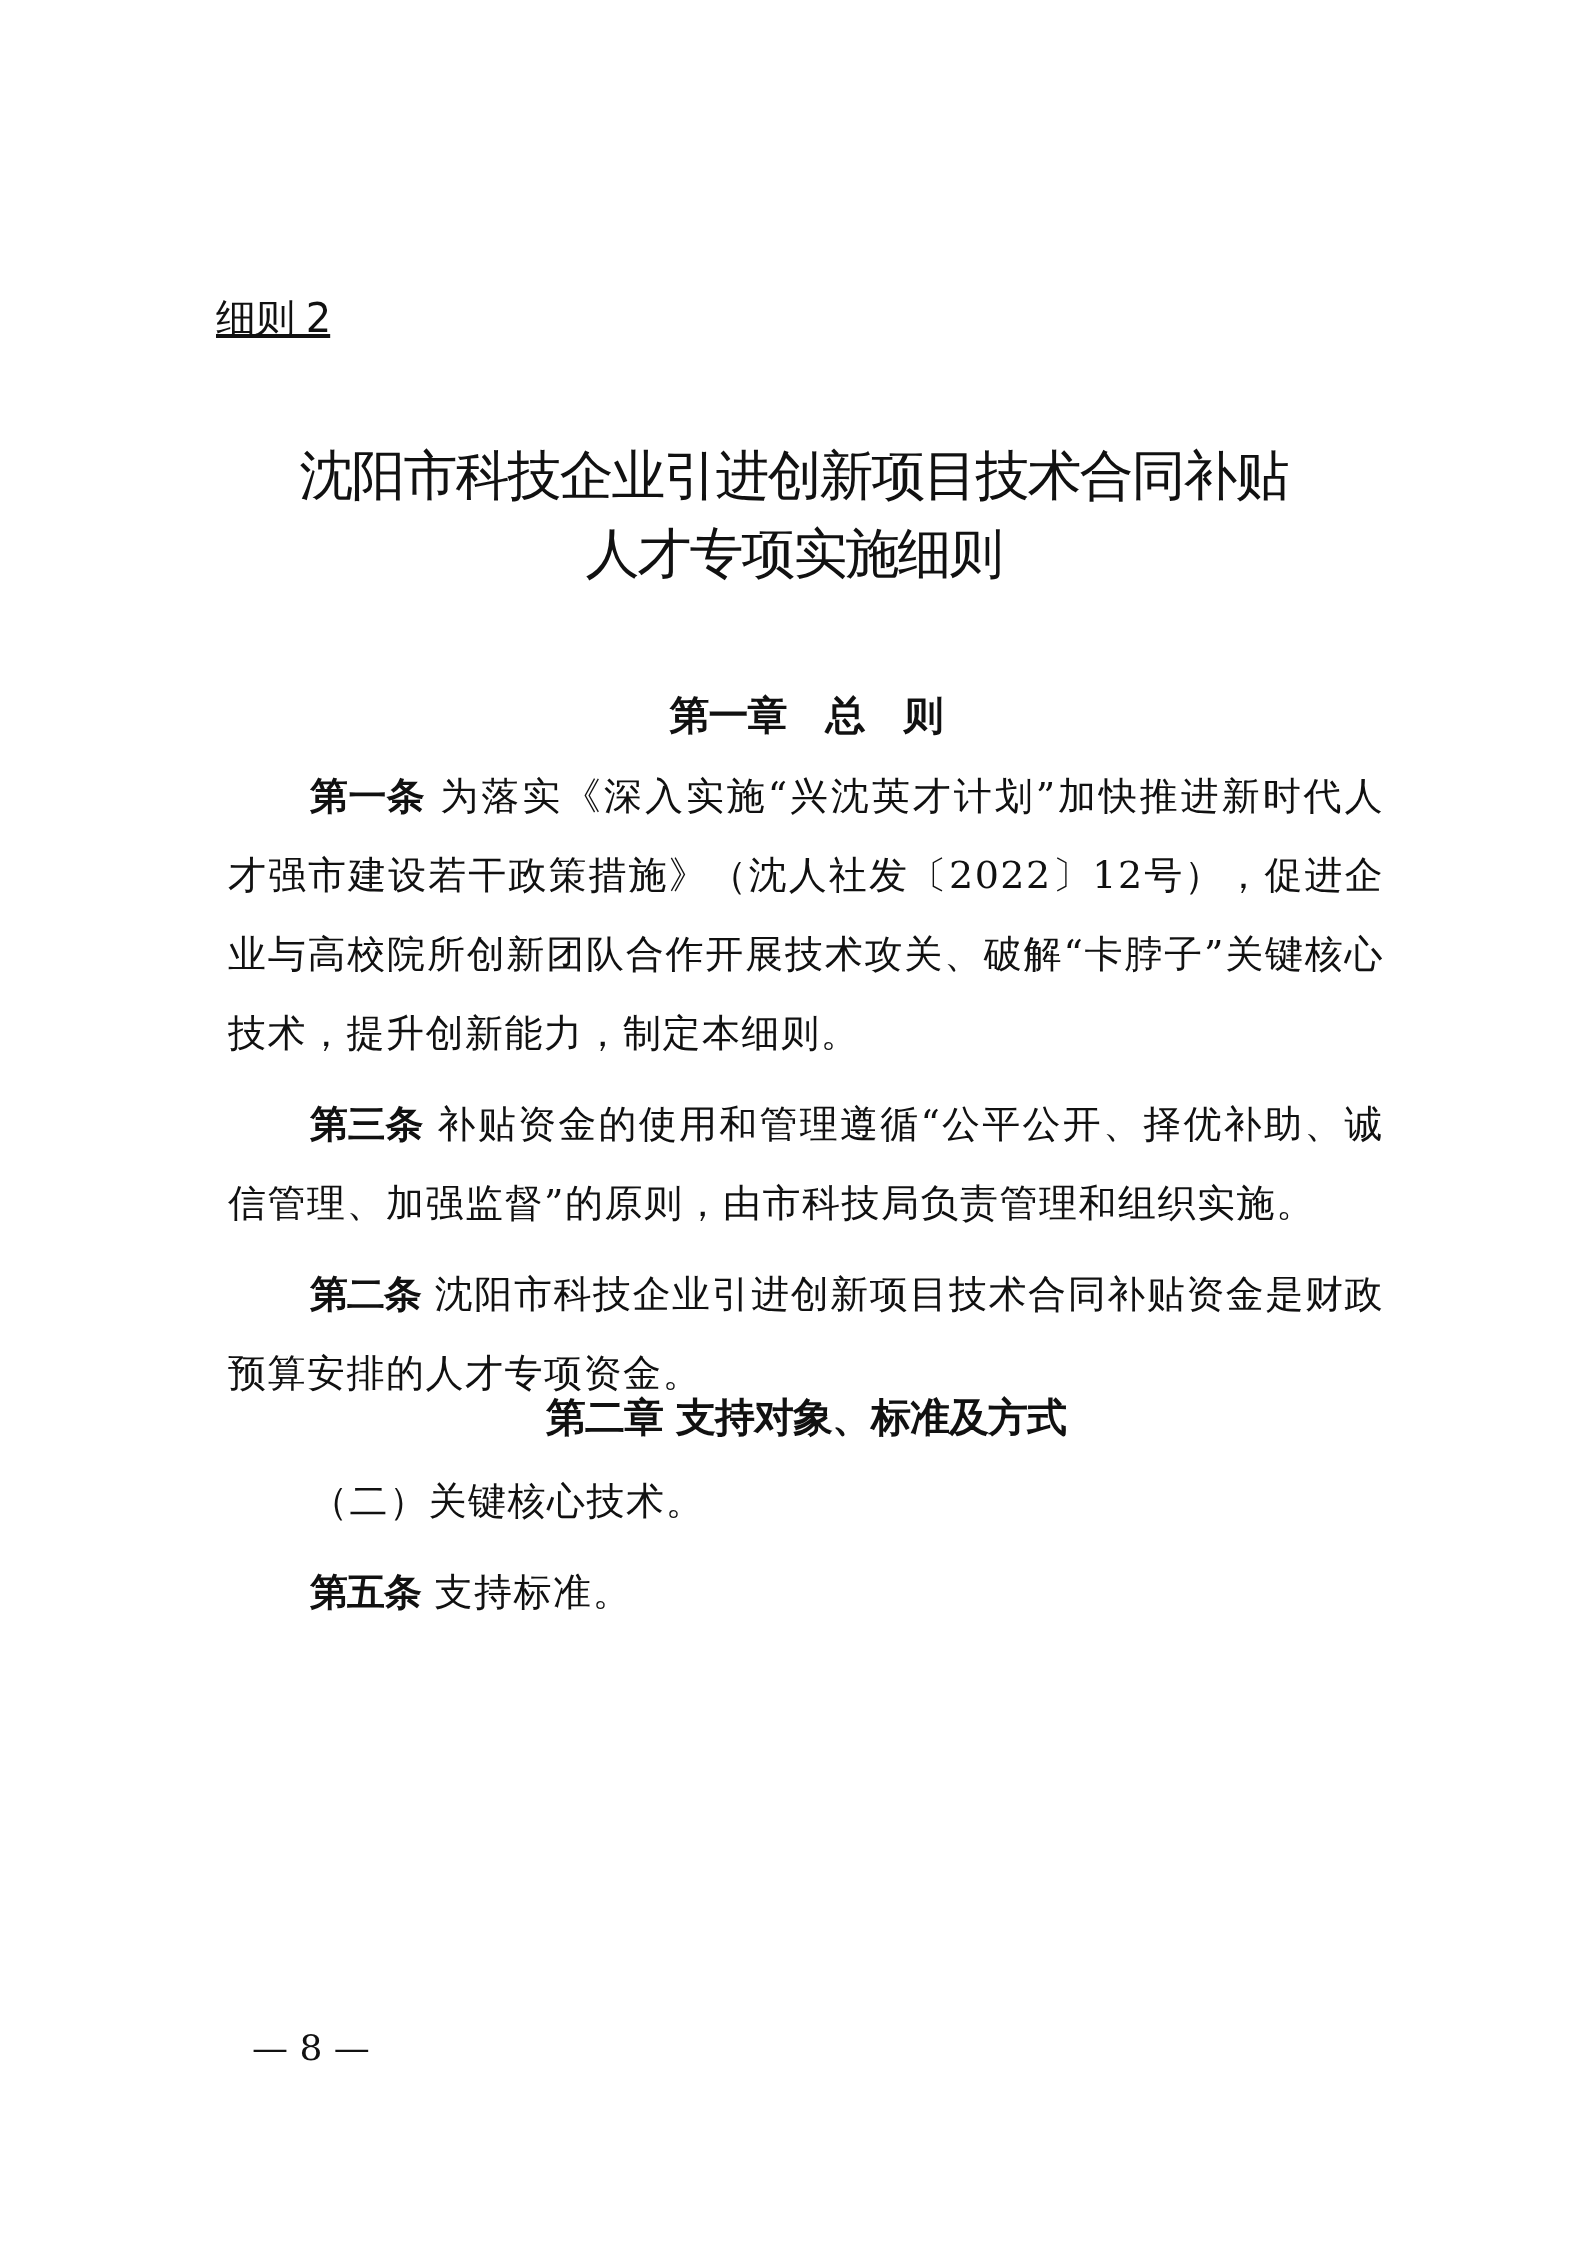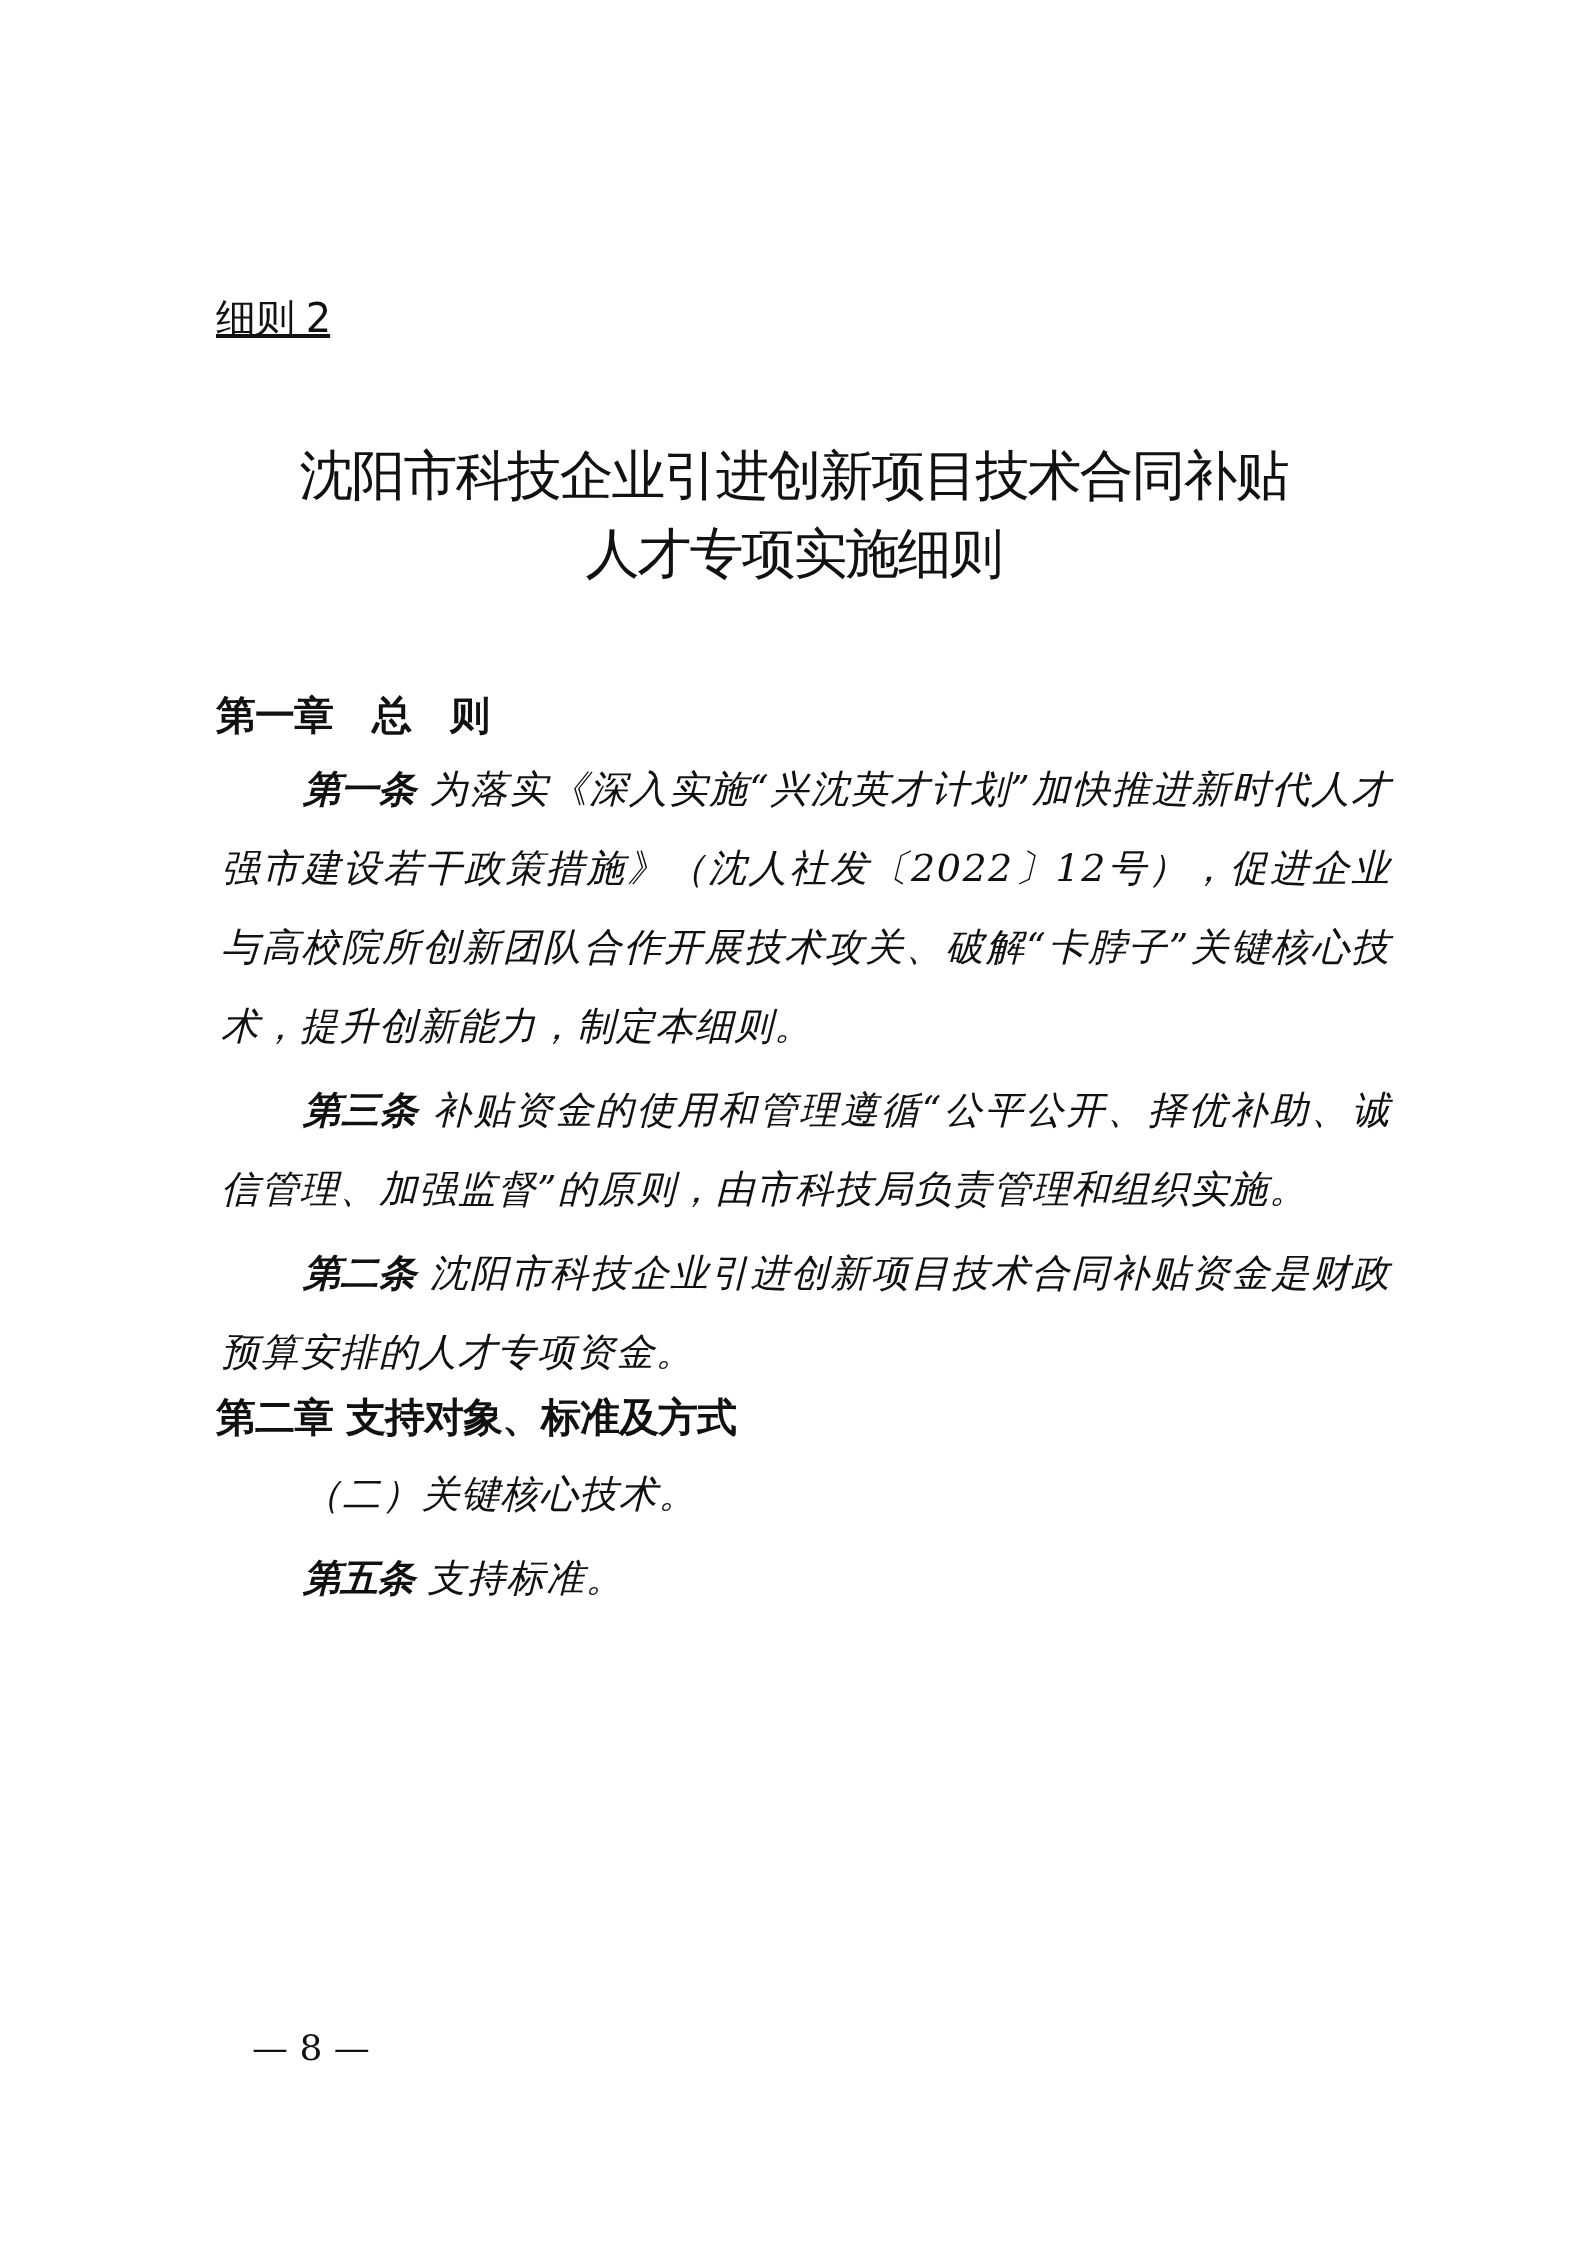--- a/index.html
+++ b/index.html
@@ -2,23 +2,23 @@
 <html><head>
 <meta charset="utf-8">
 <style>
   html, body { margin: 0; padding: 0; background: #ffffff; }
   body { width: 1587px; height: 2245px; position: relative; overflow: hidden; color: #111; }
   .page { position: absolute; left: 0; top: 0; width: 1587px; height: 2245px; background: #fff; }
   .label-top { position: absolute; left: 216px; top: 294px; font-family: "DejaVu Sans", sans-serif; font-size: 40px; line-height: 48px; letter-spacing: -1px; text-decoration: underline; }
   .title { position: absolute; left: 180px; width: 1227px; text-align: center; font-family: "DejaVu Serif", serif; font-weight: normal; font-size: 54px; line-height: 72px; letter-spacing: -2px; }
   .title.l1 { top: 440px; }
   .title.l2 { top: 518px; }
-  .chapter { position: absolute; left: 216px; width: 1180px; text-align: left; font-family: "DejaVu Sans", sans-serif; font-weight: bold; font-size: 40px; line-height: 50px; letter-spacing: -1px; }
+  .chapter { position: absolute; left: 216px; width: 1180px; text-align: center; font-family: "DejaVu Sans", sans-serif; font-weight: bold; font-size: 40px; line-height: 50px; letter-spacing: -1px; }
   .body { position: absolute; left: 216px; width: 1180px; font-family: "DejaVu Serif", serif; font-size: 38px; line-height: 79px; letter-spacing: 1.5px; text-align: justify; text-align-last: left; }
-  .body p { margin: 5px; text-indent: 82px; font-style: italic; }
+  .body p { margin: 12px; text-indent: 82px; }
   .body .art { font-family: "DejaVu Sans", sans-serif; font-weight: bold; letter-spacing: -1px; }
   .pageno { position: absolute; left: 252px; top: 2028px; font-family: "DejaVu Serif", serif; font-size: 36px; line-height: 40px; }
 </style>
 </head>
 <body>
 
 <div class="page">
 
   <div class="label-top">细则 2</div>
 

